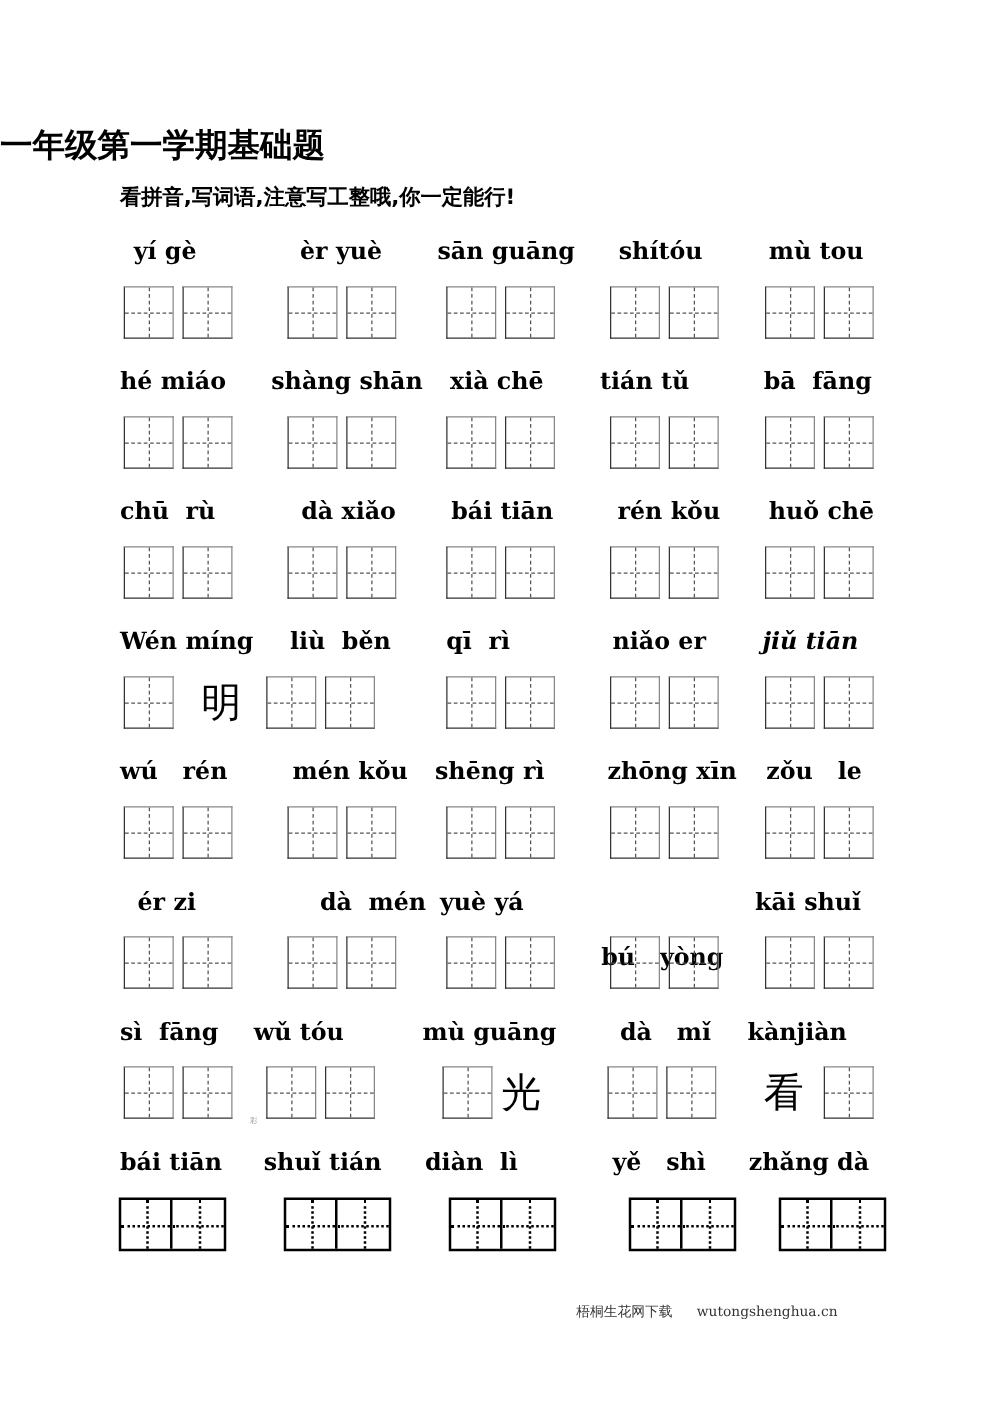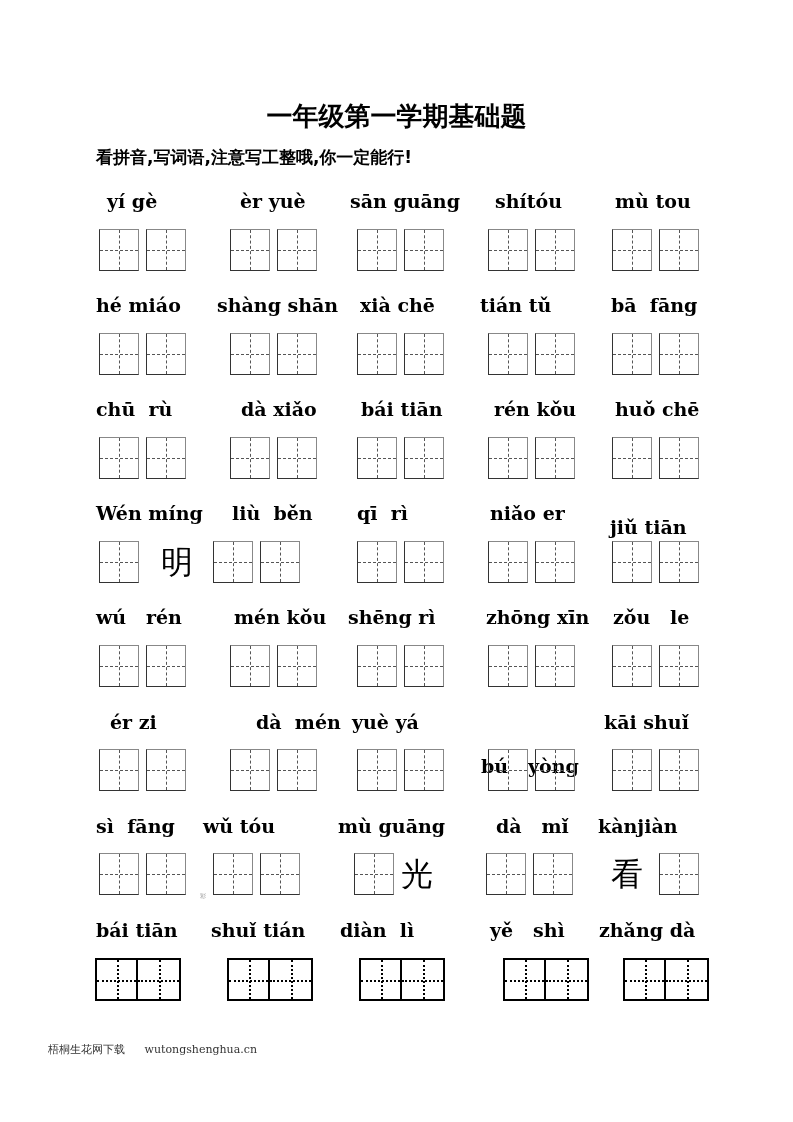--- a/index.html
+++ b/index.html
@@ -1,37 +1,37 @@
 <!DOCTYPE html>
 <html><head>
 <meta charset="utf-8">
 <style>
   html, body { margin:0; padding:0; background:#ffffff; }
   body { width:793px; height:1122px; position:relative; overflow:hidden;
          font-family:"DejaVu Serif", serif; color:#000; }
-  .title { position:absolute; left:0; width:793px; top:99px; text-align:center;
+  .title { position:absolute; left:0; width:793px; top:99px; text-align:left;
            font-family:"DejaVu Sans", sans-serif; font-weight:bold; font-size:26px; letter-spacing:0px; }
   .instr { position:absolute; left:96px; top:146px; font-family:"DejaVu Sans", sans-serif;
            font-weight:bold; font-size:17px; }
   .py { position:absolute; font-family:"DejaVu Serif", serif; font-weight:bold; font-size:19px;
         white-space:pre; line-height:22px; }
   .box { position:absolute; width:40px; height:42px; border:1.5px solid #333;
          border-top-color:#888; border-right-color:#888; box-sizing:border-box; }
   .box::before { content:""; position:absolute; left:50%; top:0; bottom:0; border-left:1px dashed #555; }
   .box::after { content:""; position:absolute; top:50%; left:0; right:0; border-top:1px dashed #555; }
   .hanzi { position:absolute; font-family:"DejaVu Sans", sans-serif; font-size:32px; line-height:42px;
            width:42px; text-align:center; }
   .box2 { position:absolute; width:86px; height:43px; border:2px solid #000; box-sizing:border-box; }
   .box2 .cell { position:absolute; top:0; bottom:0; width:50%; }
   .box2 .cell.l { left:0; border-right:2px solid #000; box-sizing:border-box; }
   .box2 .cell.r { right:0; }
   .box2 .cell::before { content:""; position:absolute; left:50%; top:0; bottom:0; border-left:2px dotted #000; }
   .box2 .cell::after { content:""; position:absolute; top:50%; left:0; right:0; border-top:2px dotted #000; }
-  .footer { position:absolute; top:1042px; left:0; width:678px; text-align:left;
-            font-family:"DejaVu Serif", serif; font-size:11px; color:#333;margin-left:40px; }
+  .footer { position:absolute; top:1042px; left:0; width:678px; text-align:right;
+            font-family:"DejaVu Serif", serif; font-size:11px; color:#333; }
   .footer span { margin:0 8px; }
   .mark { position:absolute; left:200px; top:892px; font-size:6px; color:#999; font-family:"DejaVu Sans", sans-serif; }
 </style>
 </head>
 <body>
 
 <div class="title">一年级第一学期基础题</div>
 <div class="instr">看拼音,写词语,注意写工整哦,你一定能行!</div>
 
 <div id="worksheet">
@@ -85,21 +85,21 @@
     <div class="hanzi" style="left: 156px; top: 541px;">明</div>
     <div class="py" style="left: 232px; top: 502px;">liù  běn</div>
     <div class="box" style="left: 213px; top: 541px;"></div>
     <div class="box" style="left: 260px; top: 541px;"></div>
     <div class="py" style="left: 357px; top: 502px;">qī  rì</div>
     <div class="box" style="left: 357px; top: 541px;"></div>
     <div class="box" style="left: 404px; top: 541px;"></div>
     <div class="py" style="left: 490px; top: 502px; text-align: center;">niǎo er</div>
     <div class="box" style="left: 488px; top: 541px;"></div>
     <div class="box" style="left: 535px; top: 541px;"></div>
-    <div class="py" style="left: 610px; top: 516px;">jiǔ tiān</div>
+    <div class="py" style="left: 610px; top: 502px; font-style: italic;">jiǔ tiān</div>
     <div class="box" style="left: 612px; top: 541px;"></div>
     <div class="box" style="left: 659px; top: 541px;"></div>
     <div class="py" style="left: 96px; top: 606px;">wú   rén</div>
     <div class="box" style="left: 99px; top: 645px;"></div>
     <div class="box" style="left: 146px; top: 645px;"></div>
     <div class="py" style="left: 234px; top: 606px;">mén kǒu</div>
     <div class="box" style="left: 230px; top: 645px;"></div>
     <div class="box" style="left: 277px; top: 645px;"></div>
     <div class="py" style="left: 348px; top: 606px;">shēng rì</div>
     <div class="box" style="left: 357px; top: 645px;"></div>

